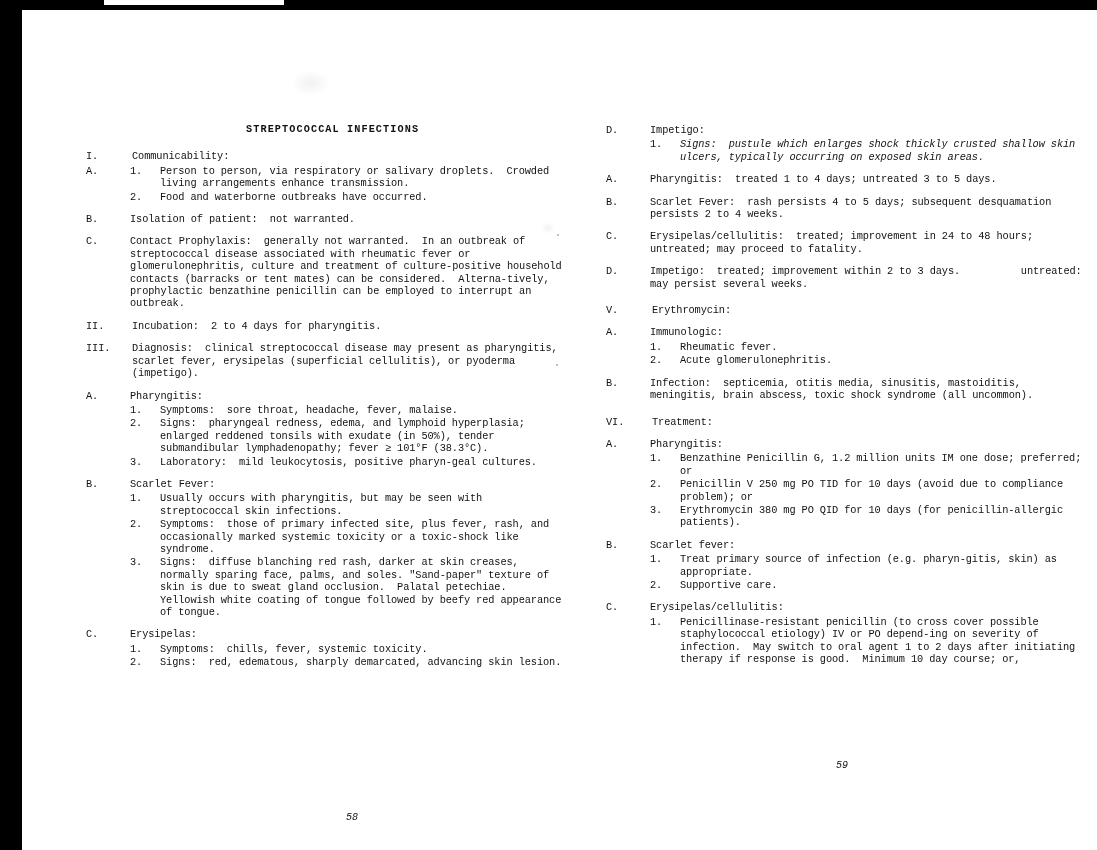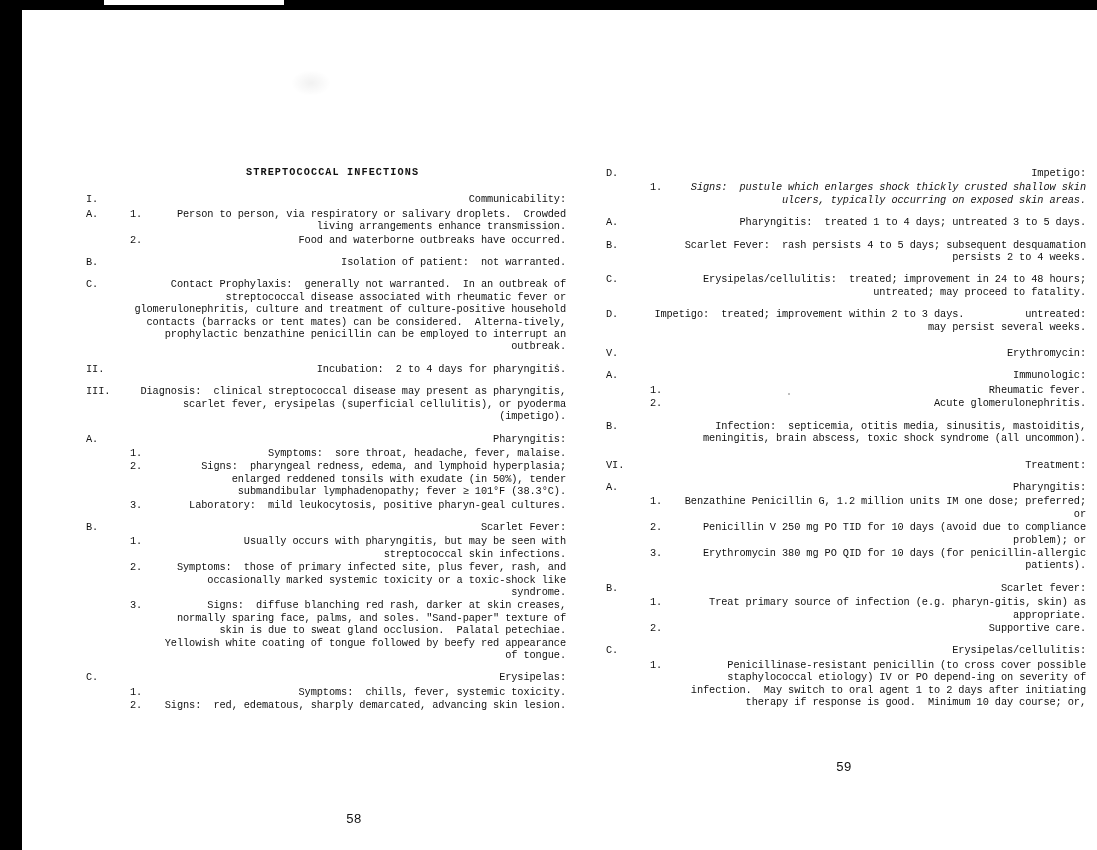--- a/index.html
+++ b/index.html
@@ -55,21 +55,20 @@
     pointer-events: none;
   }
 
   
   .col {
     position: absolute;
     top: 112px;
     font-size: 10.3px;
     line-height: 12.4px;
     letter-spacing: -0.1px;
-    margin-top: 43px;
   }
   .col-left { left: 60px; width: 480px; }
   .col-right { left: 580px; width: 480px; }
 
   .doc-title {
     font-weight: bold;
     letter-spacing: 1.1px;
     font-size: 10.2px;
     margin-left: 160px;
     margin-bottom: 14px;
@@ -103,30 +102,30 @@
     padding-left: 30px;
   }
   .lvl3 > .mark {
     position: absolute;
     left: 0; top: 0;
     width: 26px;
   }
   .body-text {
     display: block;
     white-space: pre-wrap;
-    text-align: right;
   }
   .group { margin-bottom: 2px; }
   .sub-wrap { margin-top: 1px; }
   .heading-line { margin-bottom: 2px; }
   .ital { font-style: italic; }
 
   .page-num {
     position: absolute;
-    font-size: 13px;
+    font-size: 10px;
+    font-style: italic;
   }
   .page-num-left { left: 320px; top: 760px; margin-top: 40px; }
   .page-num-right { left: 810px; top: 748px; }
 
   
   .speck {
     position: absolute;
     background: #555;
     border-radius: 50%;
     opacity: 0.5;

